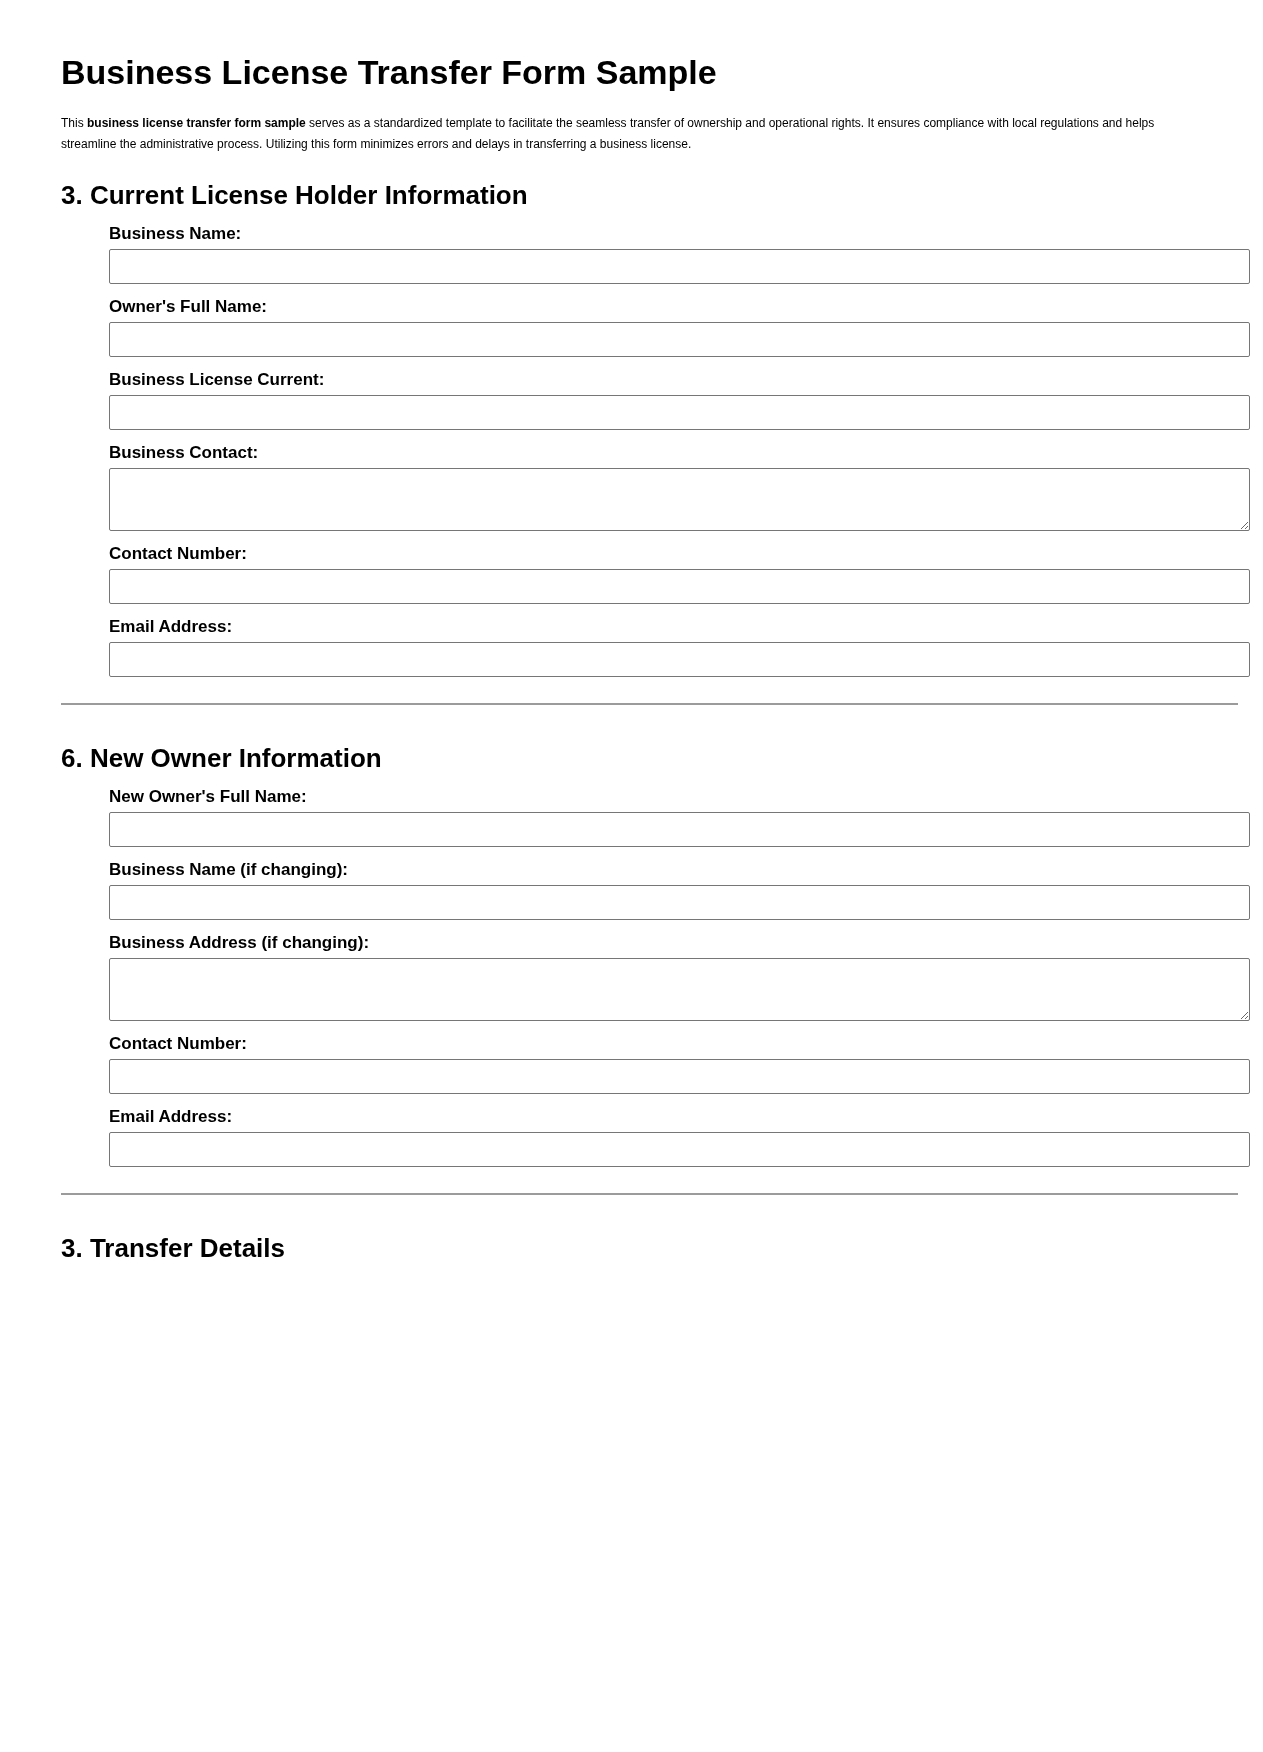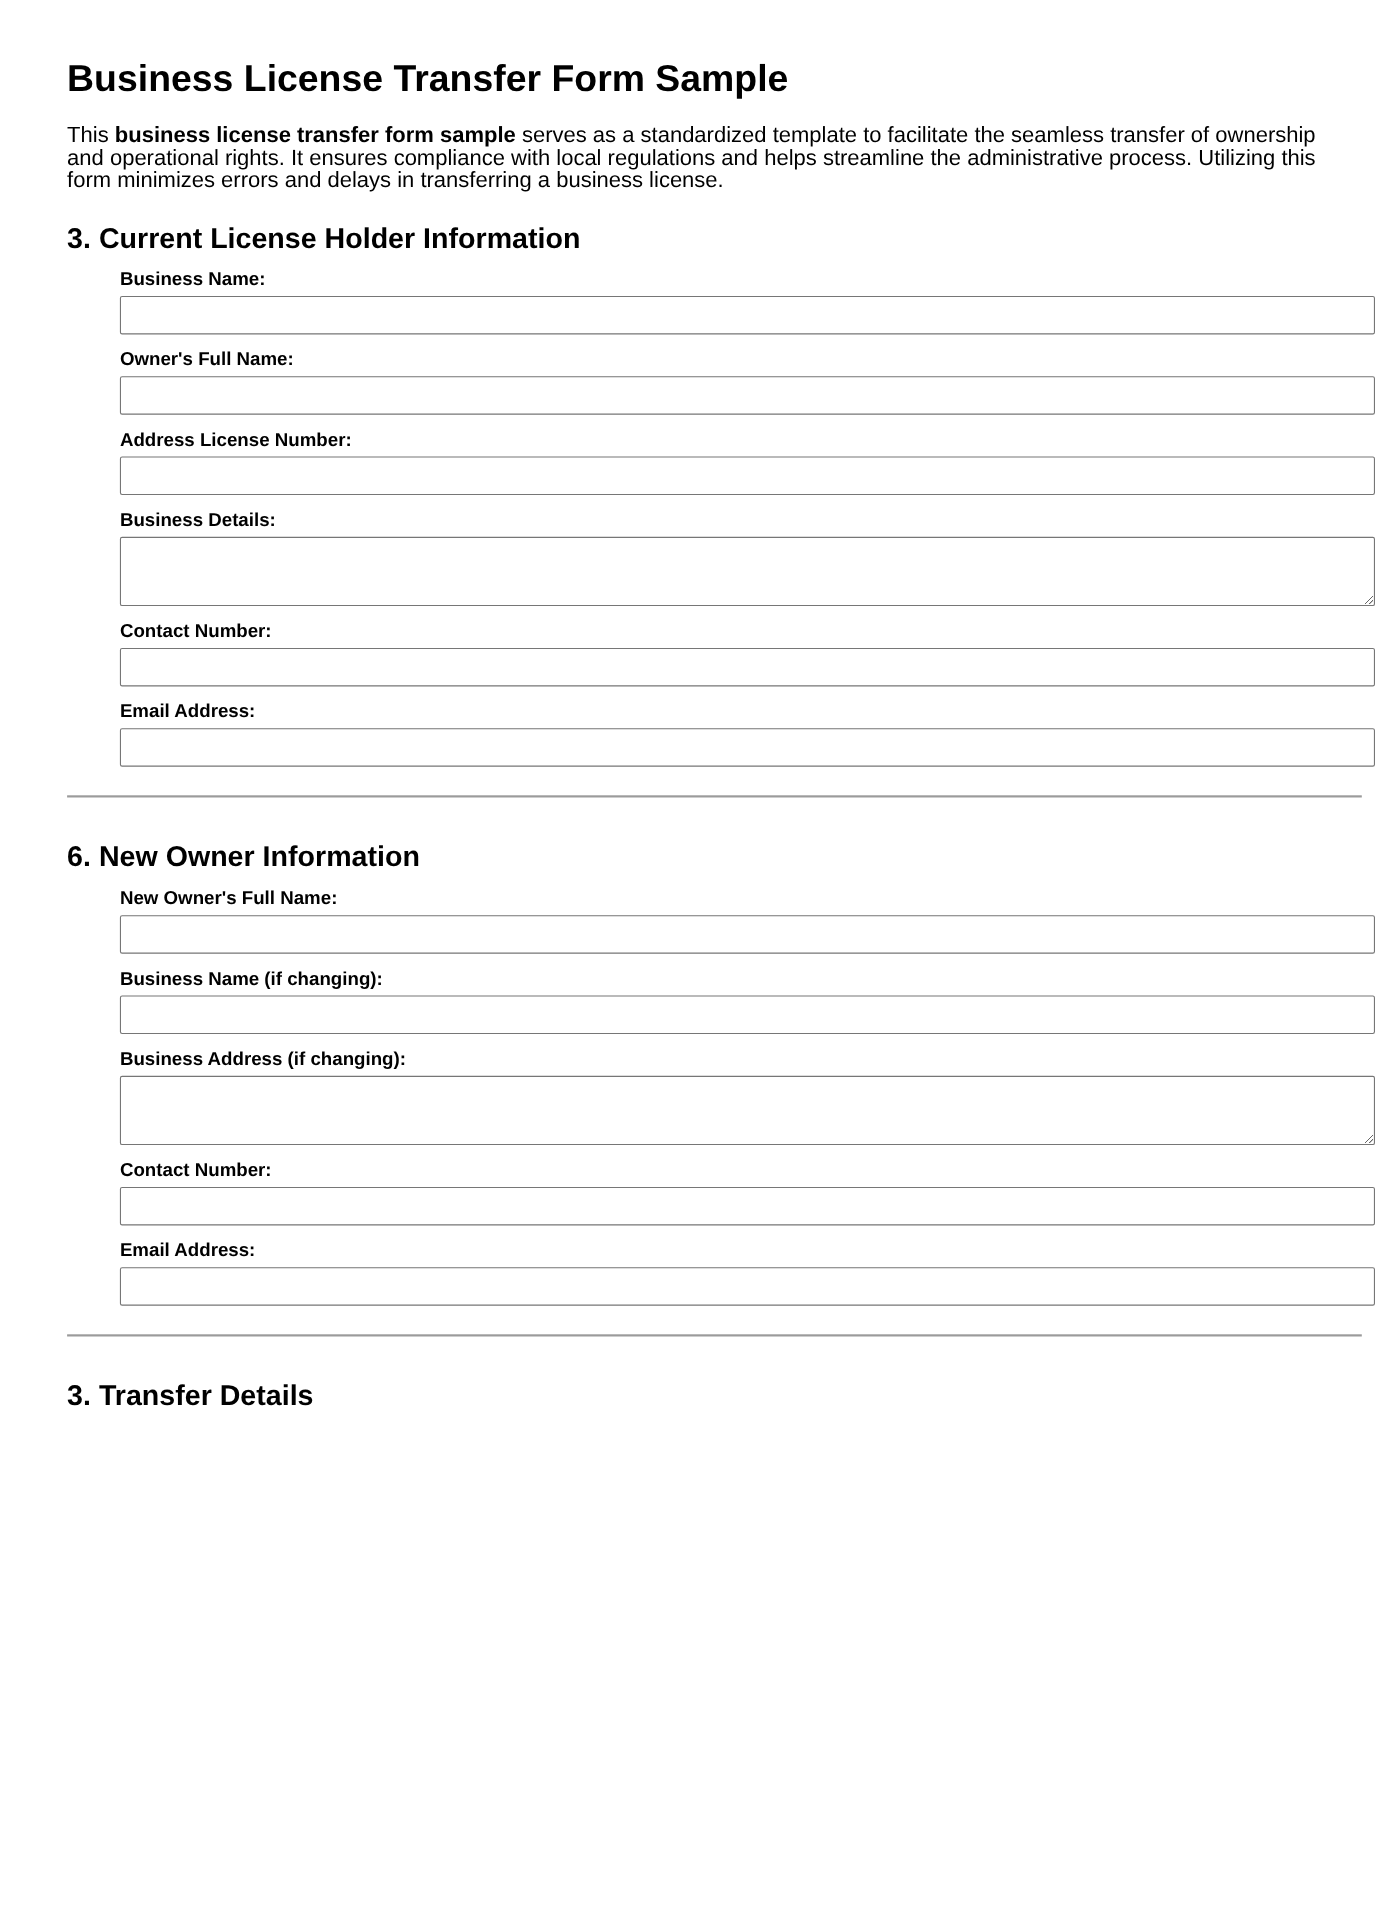--- a/index.html
+++ b/index.html
@@ -14,21 +14,21 @@
   }
   .page { padding: 0 25px 0 61px; }
 
   h1.page-title {
     font-size: 34px;
     line-height: 1.15;
     font-weight: 700;
     margin: 53px 0 0 0;
   }
   p.intro {
-    font-size: 20px;
+    font-size: 12px;
     line-height: 20.5px;
     margin: 21px 0 0 0;
     max-width: 1141px;
   }
   p.intro b { font-weight: 700; }
 
   h2.section-heading {
     font-size: 26px;
     line-height: 1.15;
     font-weight: 700;
@@ -91,26 +91,26 @@
     <label class="field-label">Business Name:</label>
     <input class="text-input" type="text" style="">
   </div>
 
   <div class="field">
     <label class="field-label">Owner's Full Name:</label>
     <input class="text-input" type="text" style="">
   </div>
 
   <div class="field">
-    <label class="field-label">Address License Number:</label>
+    <label class="field-label">Business License Current:</label>
     <input class="text-input" type="text" style="">
   </div>
 
   <div class="field">
-    <label class="field-label">Business Details:</label>
+    <label class="field-label">Business Contact:</label>
     <textarea class="textarea-input" style=""></textarea>
   </div>
 
   <div class="field">
     <label class="field-label">Contact Number:</label>
     <input class="text-input" type="text" style="">
   </div>
 
   <div class="field">
     <label class="field-label">Email Address:</label>

